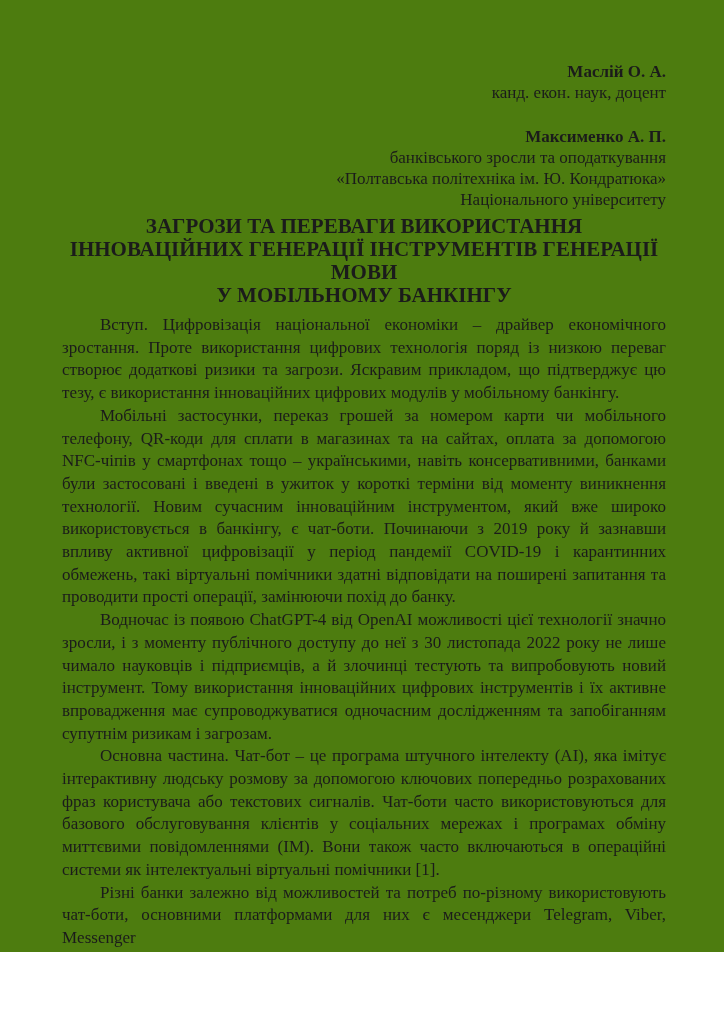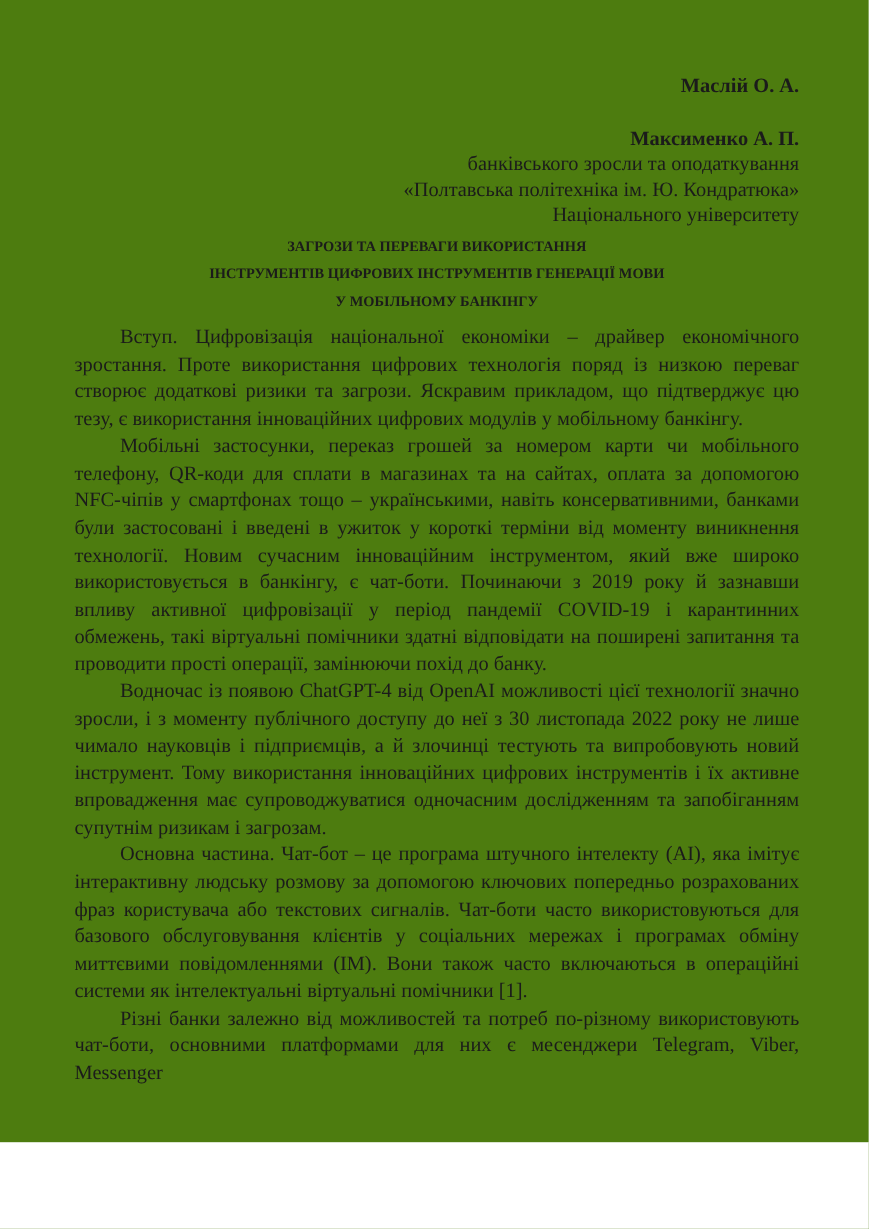--- a/index.html
+++ b/index.html
@@ -29,21 +29,21 @@
   }
   .author-name {
     font-weight: bold;
   }
   .author-name.second {
     margin-top: 23px;
   }
   .title {
     margin: 5px 0 0 0;
     text-align: center;
-    font-size: 12px;
+    font-size: 21px;
     line-height: 23px;
     font-weight: bold;
   }
   .title-line {
     display: block;
   }
   .body-text {
     margin-top: 7px;
     font-size: 17px;
     line-height: 22.7px;
@@ -67,29 +67,30 @@
   }
 </style>
 </head>
 <body>
 
 <div class="page">
   <div class="content">
 
     <div class="author-block">
       <div class="author-name">Маслій О. А.</div>
+      <div class="author-line">канд. екон. наук, доцент</div>
       <div class="author-name second">Максименко А. П.</div>
       <div class="author-line">банківського зросли та оподаткування</div>
       <div class="author-line">«Полтавська політехніка ім. Ю. Кондратюка»</div>
       <div class="author-line">Національного університету</div>
     </div>
 
     <h1 class="title">
       <span class="title-line">ЗАГРОЗИ ТА ПЕРЕВАГИ ВИКОРИСТАННЯ</span>
-      <span class="title-line">ІНСТРУМЕНТІВ ЦИФРОВИХ ІНСТРУМЕНТІВ ГЕНЕРАЦІЇ МОВИ</span>
+      <span class="title-line">ІННОВАЦІЙНИХ ГЕНЕРАЦІЇ ІНСТРУМЕНТІВ ГЕНЕРАЦІЇ МОВИ</span>
       <span class="title-line">У МОБІЛЬНОМУ БАНКІНГУ</span>
     </h1>
 
     <div class="body-text">
       <p><b class="lead">Вступ.</b><span> Цифровізація національної економіки – драйвер економічного зростання. Проте використання цифрових технологія поряд із низкою переваг створює додаткові ризики та загрози. Яскравим прикладом, що підтверджує цю тезу, є використання інноваційних цифрових модулів у мобільному банкінгу.</span></p>
       <p><b class="lead"></b><span>Мобільні застосунки, переказ грошей за номером карти чи мобільного телефону, QR-коди для сплати в магазинах та на сайтах, оплата за допомогою NFC-чіпів у смартфонах тощо – українськими, навіть консервативними, банками були застосовані і введені в ужиток у короткі терміни від моменту виникнення технології. Новим сучасним інноваційним інструментом, який вже широко використовується в банкінгу, є чат-боти. Починаючи з 2019 року й зазнавши впливу активної цифровізації у період пандемії COVID-19 і карантинних обмежень, такі віртуальні помічники здатні відповідати на поширені запитання та проводити прості операції, замінюючи похід до банку.</span></p>
       <p><b class="lead"></b><span>Водночас із появою ChatGPT-4 від OpenAI можливості цієї технології значно зросли, і з моменту публічного доступу до неї з 30 листопада 2022 року не лише чимало науковців і підприємців, а й злочинці тестують та випробовують новий інструмент. Тому використання інноваційних цифрових інструментів і їх активне впровадження має супроводжуватися одночасним дослідженням та запобіганням супутнім ризикам і загрозам.</span></p>
       <p><b class="lead">Основна частина.</b><span> Чат-бот – це програма штучного інтелекту (AI), яка імітує інтерактивну людську розмову за допомогою ключових попередньо розрахованих фраз користувача або текстових сигналів. Чат-боти часто використовуються для базового обслуговування клієнтів у соціальних мережах і програмах обміну миттєвими повідомленнями (IM). Вони також часто включаються в операційні системи як інтелектуальні віртуальні помічники [1].</span></p>
       <p><b class="lead"></b><span>Різні банки залежно від можливостей та потреб по-різному використовують чат-боти, основними платформами для них є месенджери Telegram, Viber, Messenger</span></p>
     </div>

